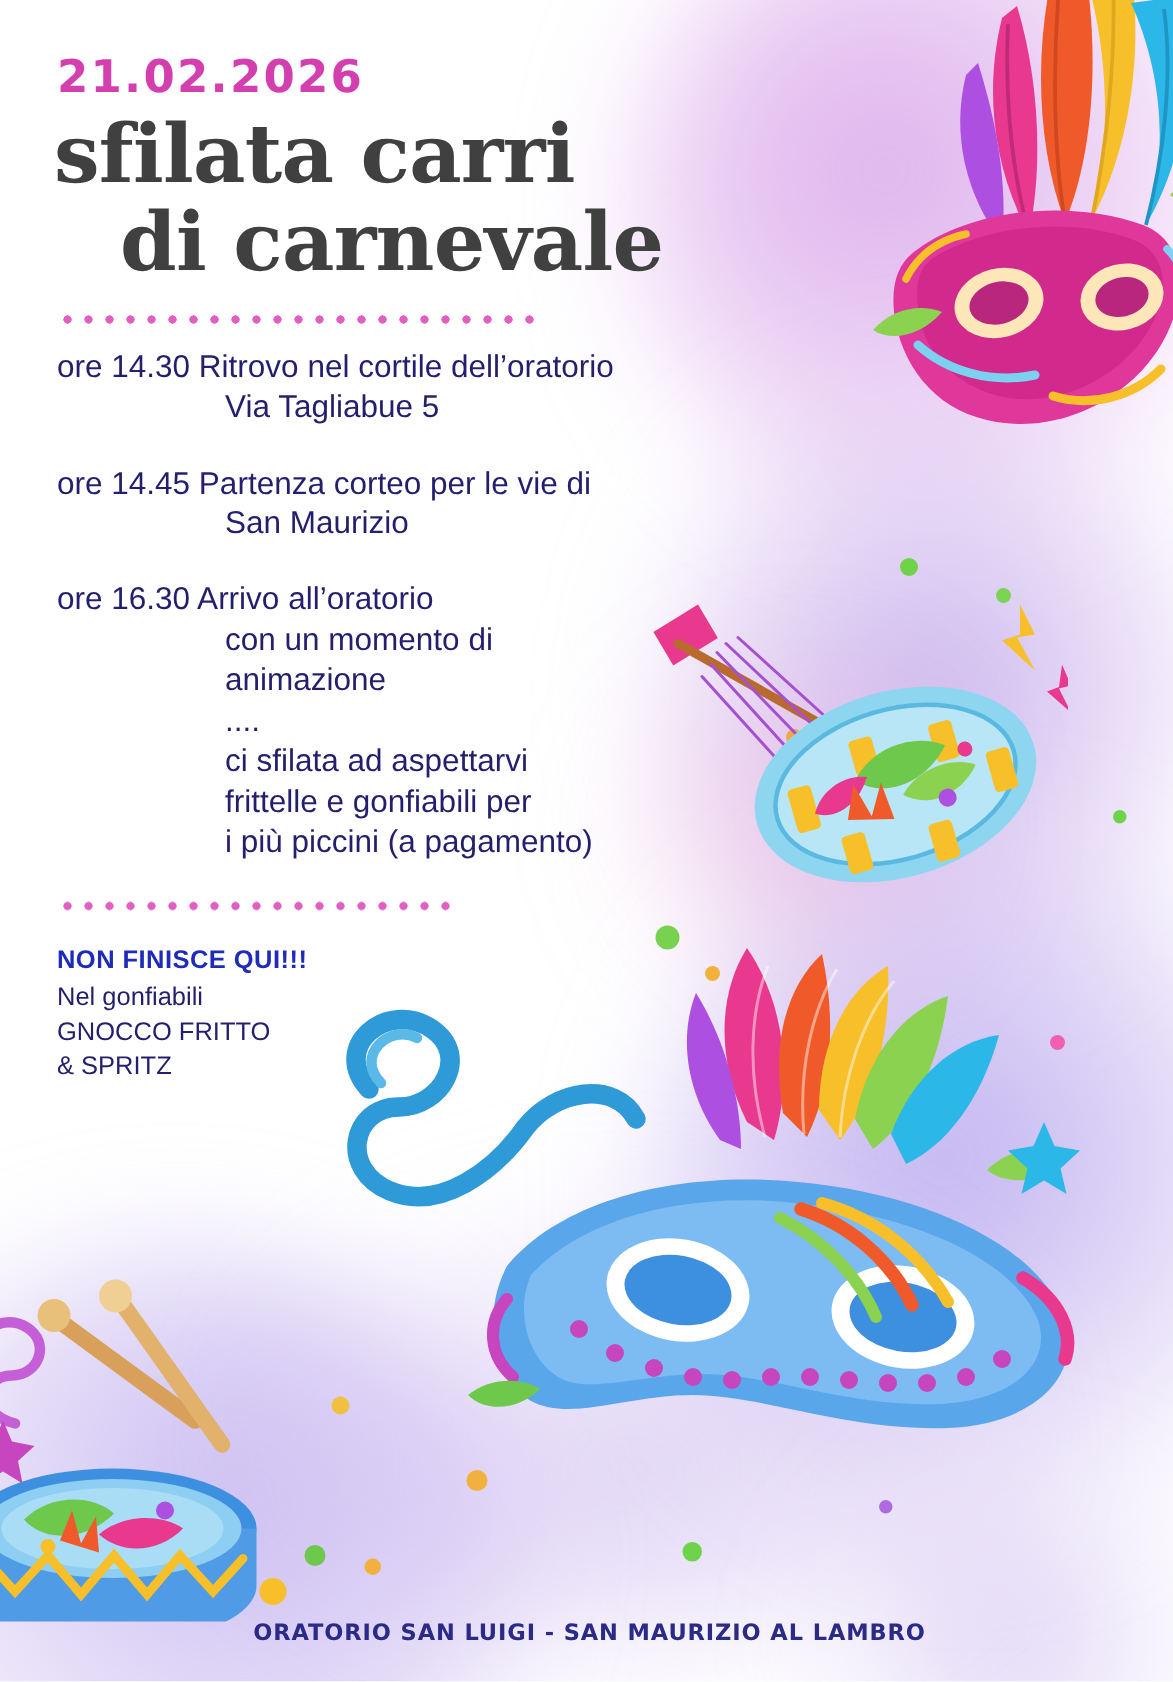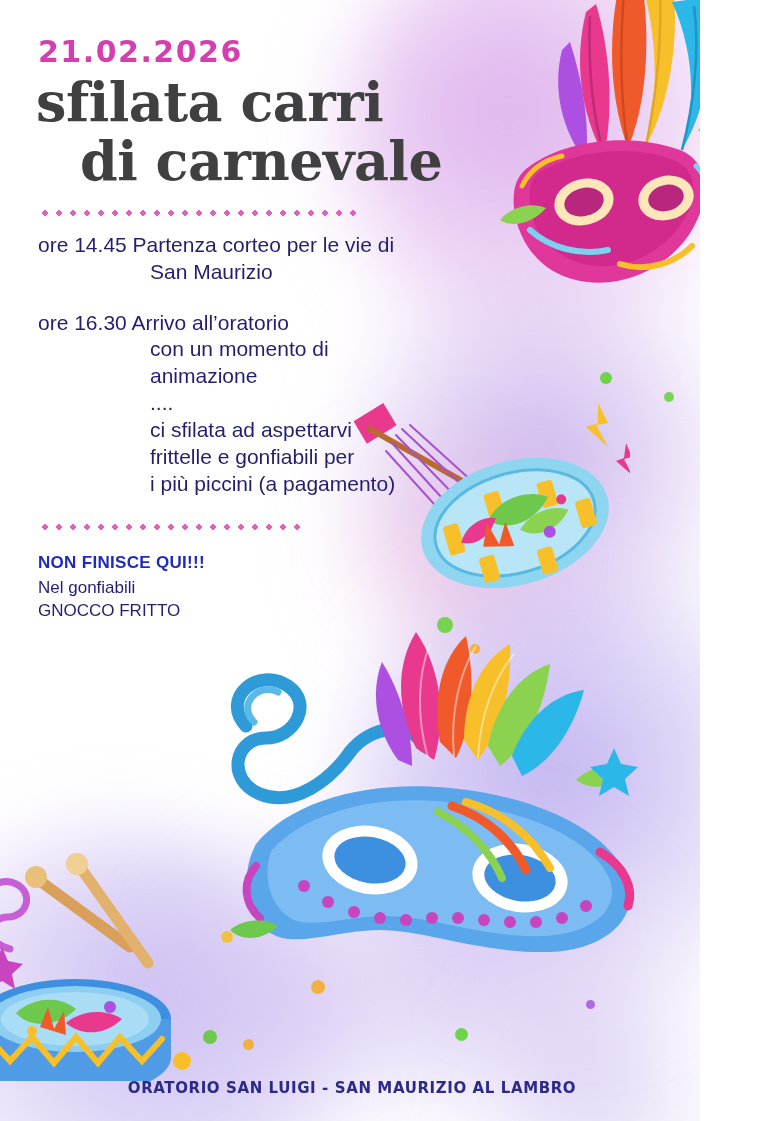--- a/index.html
+++ b/index.html
@@ -5,21 +5,21 @@
   html, body {
     margin: 0;
     padding: 0;
     background: #ffffff;
   }
   body {
     font-family: "Liberation Sans", sans-serif;
   }
   .poster {
     position: relative;
-    width: 700px;
+    width: 782px;
     height: 1121px;
     overflow: hidden;
     background: #ffffff;
   }
 
   
   .wash {
     position: absolute;
     border-radius: 50%;
     filter: blur(38px);
@@ -321,20 +321,24 @@
 
   <div class="content">
     <div class="date">21.02.2026</div>
     <h1 class="headline">
       <span>sfilata carri</span>
       <span class="l2">di carnevale</span>
     </h1>
 
     <div class="dotted"></div>
 
+    <div class="sched-item">
+      <span class="first">ore 14.30 Ritrovo nel cortile dell’oratorio</span>
+      <span class="cont">Via Tagliabue 5</span>
+    </div>
 
     <div class="sched-item">
       <span class="first">ore 14.45 Partenza corteo per le vie di</span>
       <span class="cont">San Maurizio</span>
     </div>
 
     <div class="sched-item">
       <span class="first">ore 16.30 Arrivo all’oratorio</span>
       <span class="cont">con un momento di</span>
       <span class="cont">animazione</span>
@@ -343,17 +347,18 @@
       <span class="cont">frittelle e gonfiabili per</span>
       <span class="cont">i più piccini (a pagamento)</span>
     </div>
 
     <div class="dotted short"></div>
 
     <div class="closing">
       <span class="bold">NON FINISCE QUI!!!</span>
       <span>Nel gonfiabili</span>
       <span>GNOCCO FRITTO</span>
+      <span>&amp; SPRITZ</span>
     </div>
   </div>
 
   <div class="footer">ORATORIO SAN LUIGI - SAN MAURIZIO AL LAMBRO</div>
 </div>
 
 </body></html>

